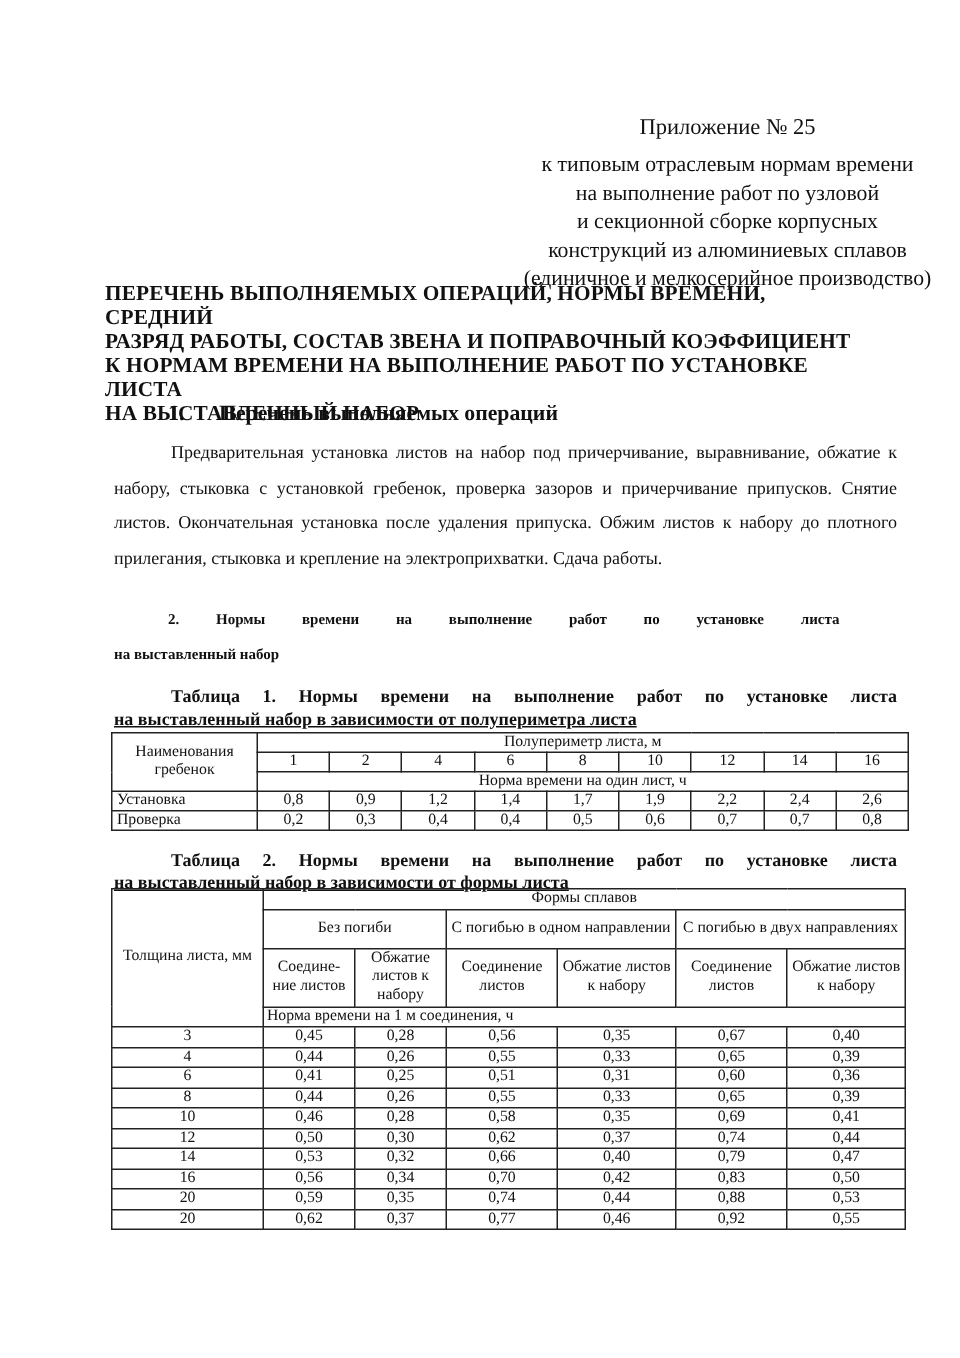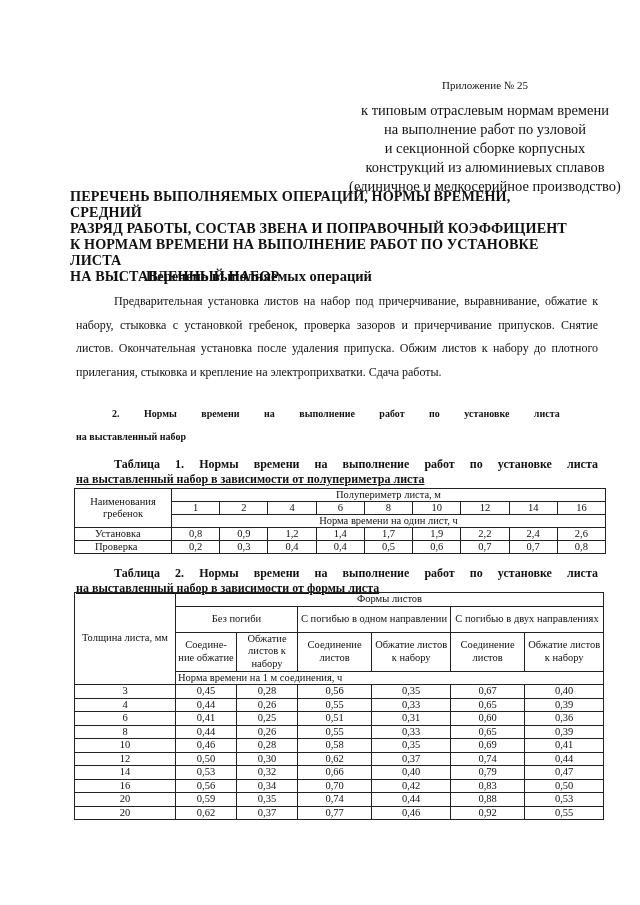--- a/index.html
+++ b/index.html
@@ -1,33 +1,33 @@
 <!DOCTYPE html>
 <html><head>
 <meta charset="utf-8">
 <style>
   html, body { margin: 0; padding: 0; background: #ffffff; }
   body { width: 640px; height: 905px; position: relative; overflow: hidden;
          font-family: "Liberation Serif", "DejaVu Serif", serif; color: #111; }
   .page { position: absolute; left: 0; top: 0; width: 640px; height: 905px; }
   .appendix { position: absolute; left: 340px; top: 76px; width: 290px; text-align: center; font-size: 14.5px; line-height: 19px; }
-  .appendix .num { margin-bottom: 6px; font-size: 11px; }
+  .appendix .num { margin-bottom: 6px; font-size: 15px; }
   .title { position: absolute; left: 70px; top: 188px; width: 510px; font-weight: bold; font-size: 14.2px; line-height: 16px; letter-spacing: 0.1px; }
   .sec1 { position: absolute; left: 112px; top: 268px; font-weight: bold; font-size: 14.5px; }
   .sec1 .n { display: inline-block; width: 34px; }
   .para { position: absolute; left: 76px; top: 290px; width: 522px; font-size: 12px; line-height: 23.5px; text-align: justify; text-indent: 38px; }
   .sec2 { position: absolute; left: 76px; top: 402px; width: 522px; font-weight: bold; font-size: 10px; line-height: 23px; text-align: justify; text-align-last: left; text-indent: 36px; word-spacing: 22px; }
   .sec2 .l2 { word-spacing: 0; }
   .tcap { position: absolute; left: 76px; width: 522px; font-weight: bold; font-size: 12px; line-height: 15px; }
   .tcap .l1 { text-indent: 38px; text-align: justify; text-align-last: justify; }
   .tcap .l2 { text-decoration: underline; }
   table { position: absolute; border-collapse: collapse; font-size: 10.5px; }
   td { border: 1px solid #222; padding: 0 2px; text-align: center; line-height: 12px; }
   #t1 { left: 74px; top: 488px; width: 532px; }
-  #t1 td.opname { text-align: left; padding-left: 20px; }
+  #t1 td.opname { text-align: left; padding-left: 3px; }
   #t2 { left: 74px; top: 592px; width: 530px; }
   #t2 td { line-height: 12.5px; }
   #t2 tbody td { height: 12.5px; }
 </style>
 </head>
 <body>
 
 <div class="page">
 
   <div class="appendix">
@@ -112,29 +112,29 @@
 
   <div class="tcap" style="top:566px">
     <div class="l1">Таблица 2. Нормы времени на выполнение работ по установке листа</div>
     <div class="l2">на выставленный набор в зависимости от формы листа</div>
   </div>
 
   <table id="t2">
     <thead>
       <tr>
         <td rowspan="4" style="width:96px">Толщина листа, мм</td>
-        <td colspan="6">Формы листов</td>
+        <td colspan="6">Формы сплавов</td>
       </tr>
       <tr>
         <td colspan="2" style="height:25px">Без погиби</td>
         <td colspan="2">С погибью в одном направлении</td>
         <td colspan="2">С погибью в двух направлениях</td>
       </tr>
       <tr>
-        <td style="width:56px;height:38px">Соедине-ние обжатие</td>
+        <td style="width:56px;height:38px">Соедине-ние листов</td>
         <td style="width:56px">Обжатие листов к набору</td>
         <td>Соединение листов</td>
         <td>Обжатие листов к набору</td>
         <td>Соединение листов</td>
         <td>Обжатие листов к набору</td>
       </tr>
       <tr>
           <td colspan="6" style="text-align:left">Норма времени на 1 м соединения, ч</td>
         </tr>
     </thead>

